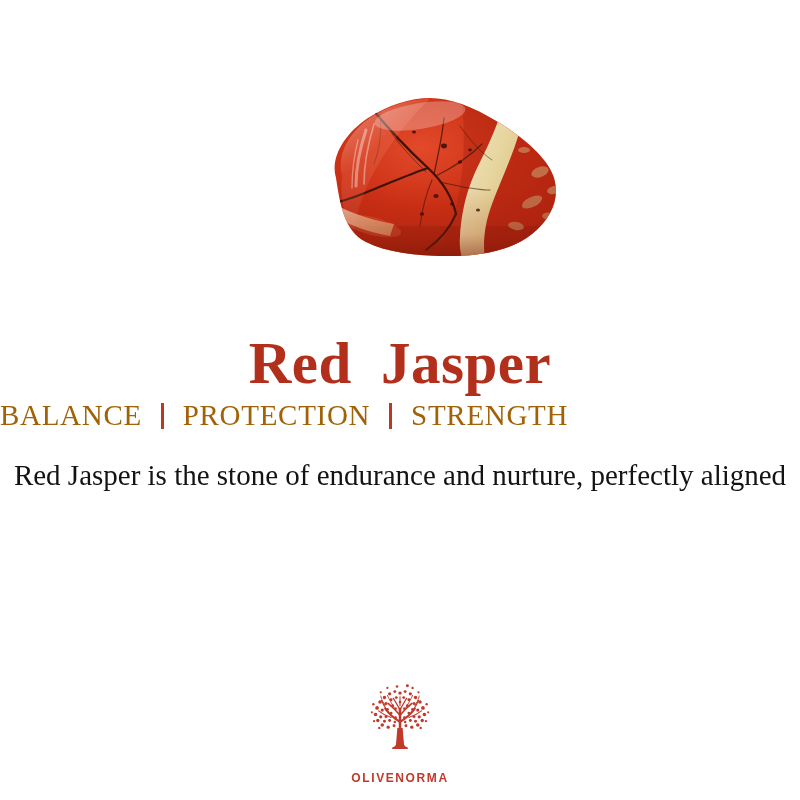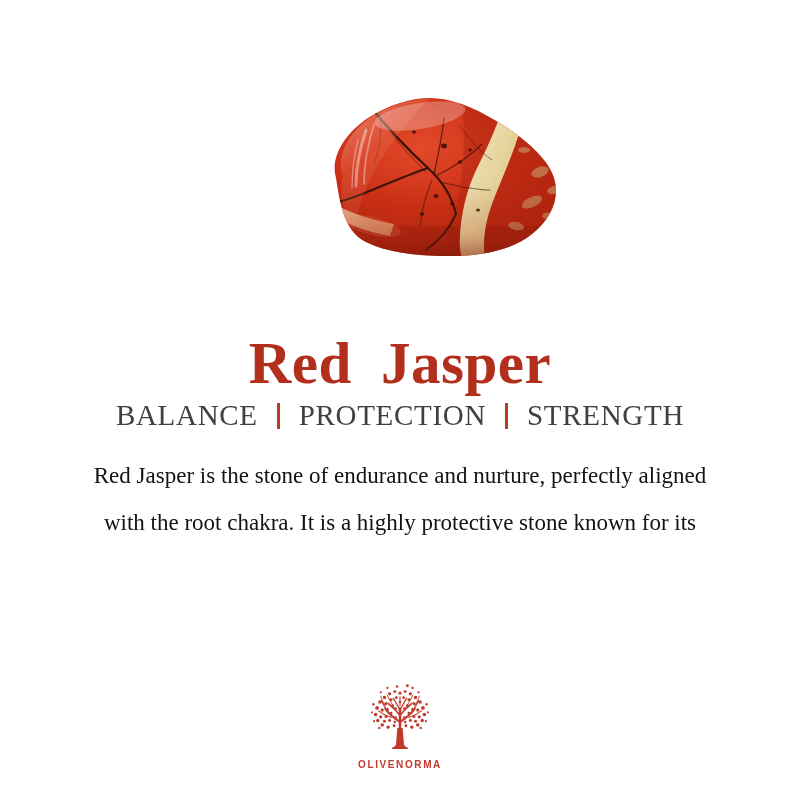--- a/index.html
+++ b/index.html
@@ -53,47 +53,47 @@
     color: #b22f1c;
     white-space: nowrap;
   }
 
   
   #stone-keywords {
     position: absolute;
     left: 0;
     top: 398px;
     width: 800px;
-    text-align: center;
+    text-align: left;
     font-family: "Liberation Serif", "DejaVu Serif", serif;
     font-size: 29px;
     font-weight: normal;
     line-height: 34px;
     letter-spacing: 0.7px;
-    color: #404040;
+    color: #a16207;
     white-space: nowrap;
   }
   #stone-keywords .kw-sep {
     display: inline-block;
     width: 3px;
     height: 26px;
     background: #bb3824;
     vertical-align: -4px;
     margin: 0 11px;
   }
 
   
   #stone-description {
     position: absolute;
     left: 12px;
     top: 452px;
     width: 776px;
     text-align: center;
     font-family: "Liberation Serif", "DejaVu Serif", serif;
-    font-size: 23px;
+    font-size: 29px;
     line-height: 47px;
     color: #131313;
   }
   #stone-description .desc-line {
     display: block;
     white-space: nowrap;
   }
 
   
   #brand-logo {
@@ -104,23 +104,23 @@
     text-align: center;
   }
   #brand-tree-icon {
     display: block;
     margin: 0 auto;
     width: 76px;
     height: 74px;
   }
   #brand-wordmark {
     display: block;
-    margin-top: 3px;
+    margin-top: 15px;
     font-family: "Liberation Sans", "DejaVu Sans", sans-serif;
-    font-size: 10px;
+    font-size: 12px;
     font-weight: bold;
     letter-spacing: 1.6px;
     color: #c0392b;
   }
 </style>
 </head>
 <body>
 
 <div id="card">
 
@@ -229,21 +229,20 @@
   <div id="stone-keywords">
     <span>BALANCE</span>
     <span class="kw-sep"></span>
     <span>PROTECTION</span>
     <span class="kw-sep"></span>
     <span>STRENGTH</span>
   </div>
 
   <div id="stone-description">
     <span class="desc-line">Red Jasper is the stone of endurance and nurture, perfectly aligned</span>
-    <span class="desc-line">with the root chakra. It is a highly protective stone known for its</span>
   </div>
 
   <div id="brand-logo">
     <svg id="brand-tree-icon" viewBox="0 0 100 100" xmlns="http://www.w3.org/2000/svg">
       <g fill="#c0392b">
 
         <path d="M46.4 62 L44.6 84 C44.6 86, 42 87.5, 39.5 88.4 L39.5 90.6 L60.5 90.6 L60.5 88.4
                  C58 87.5, 55.4 86, 55.4 84 L53.6 62 Z"></path>
 
         <g stroke="#c0392b" fill="none" stroke-linecap="round">

